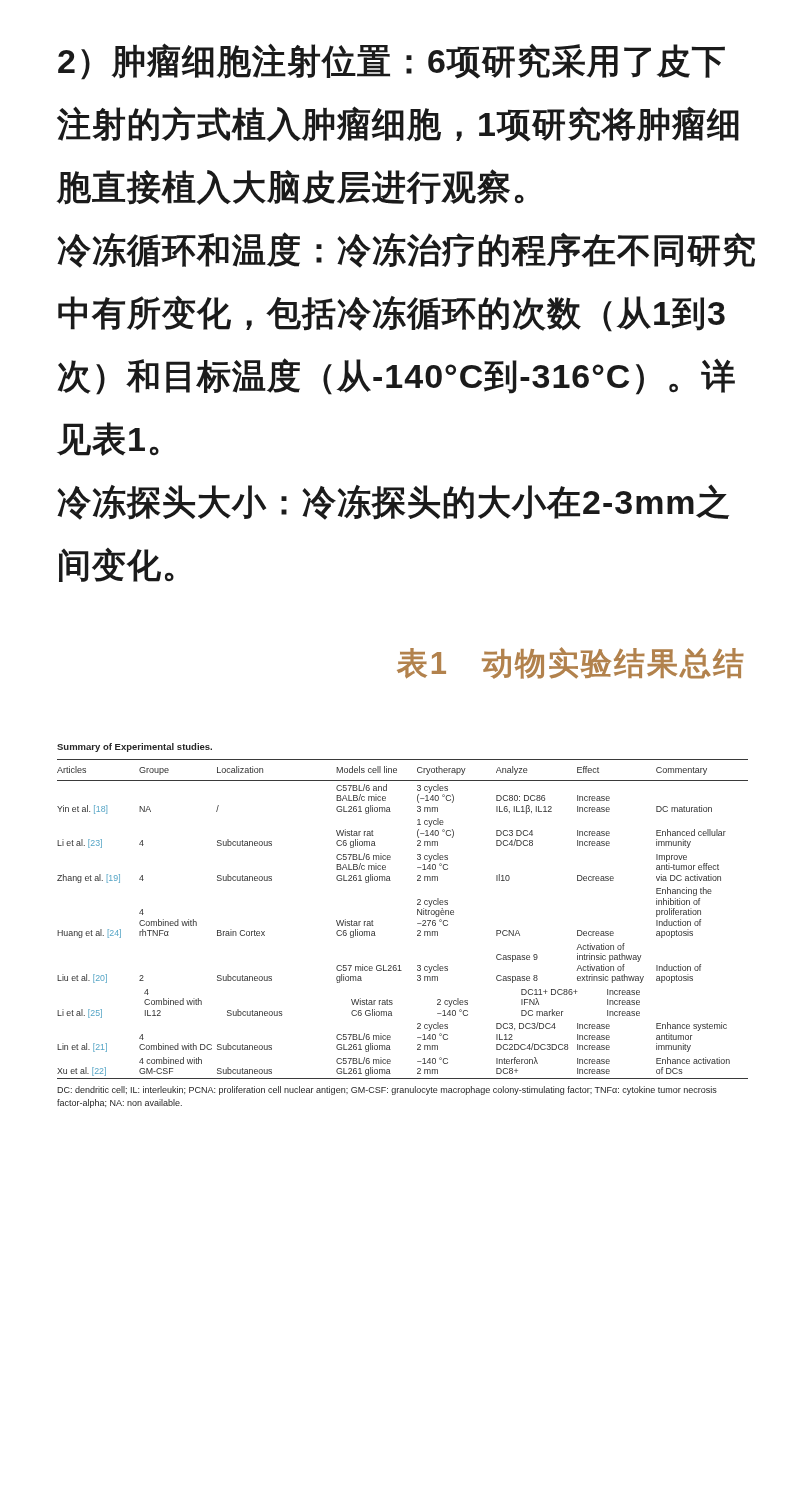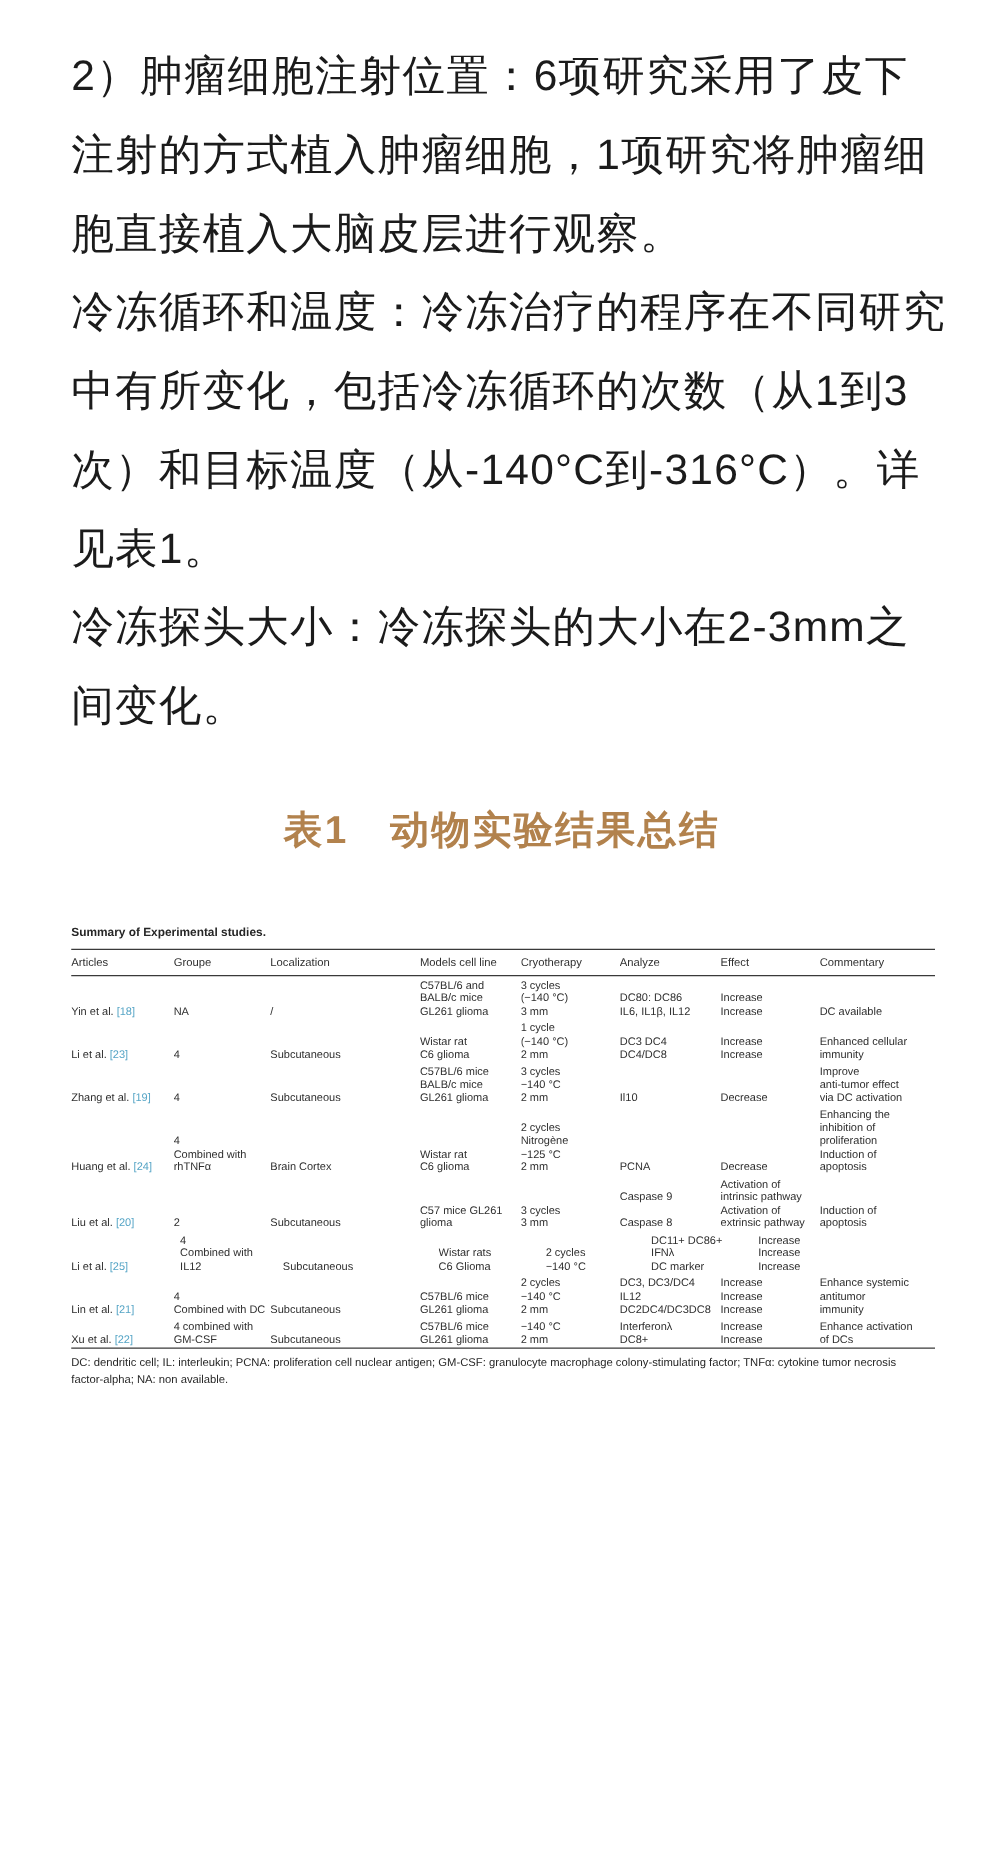--- a/index.html
+++ b/index.html
@@ -11,26 +11,26 @@
     overflow:hidden;
   }
   .content{padding:30px 54px 0 57px;}
   .para{
     margin:0;
     font-size:34px;
     line-height:63px;
     letter-spacing:1px;
     color:var(--body-text,#1b1b1b);
     white-space:pre;
-    font-weight:400;
+    font-weight:700;
   }
   .gap-before{margin-top:63px;}
   .table-title{
     margin:46px 0 0 0;
-    text-align:center;
+    text-align:right;
     font-size:31px;
     font-weight:700;
     letter-spacing:2px;
     color:var(--accent,#b2824d);
   }
   .tbl{margin-top:56px;width:691px;color:#2f2f2f;}
   .tbl-caption{
     font-size:9.5px;font-weight:700;color:#262626;margin-bottom:7px;
   }
   .tbl-grid{
@@ -119,21 +119,21 @@
               </div>
               <div class="t-cell">
                 <div class="t-line">DC80: DC86</div>
                 <div class="t-line">IL6, IL1β, IL12</div>
               </div>
               <div class="t-cell">
                 <div class="t-line">Increase</div>
                 <div class="t-line">Increase</div>
               </div>
               <div class="t-cell">
-                <div class="t-line">DC available</div>
+                <div class="t-line">DC maturation</div>
               </div>
             </div>
             <div class="t-row">
               <div class="t-cell"><span>Li et al. </span><span class="ref">[23]</span></div>
               <div class="t-cell">
                 <div class="t-line">4</div>
               </div>
               <div class="t-cell">
                 <div class="t-line">Subcutaneous</div>
               </div>
@@ -199,21 +199,21 @@
               <div class="t-cell">
                 <div class="t-line">Brain Cortex</div>
               </div>
               <div class="t-cell">
                 <div class="t-line">Wistar rat</div>
                 <div class="t-line">C6 glioma</div>
               </div>
               <div class="t-cell">
                 <div class="t-line">2 cycles</div>
                 <div class="t-line">Nitrogène</div>
-                <div class="t-line">−125 °C</div>
+                <div class="t-line">−276 °C</div>
                 <div class="t-line">2 mm</div>
               </div>
               <div class="t-cell">
                 <div class="t-line">PCNA</div>
               </div>
               <div class="t-cell">
                 <div class="t-line">Decrease</div>
               </div>
               <div class="t-cell">
                 <div class="t-line">Enhancing the</div>

